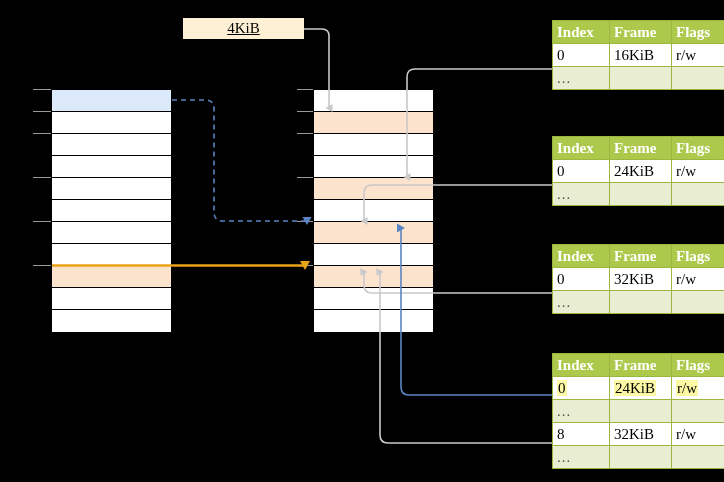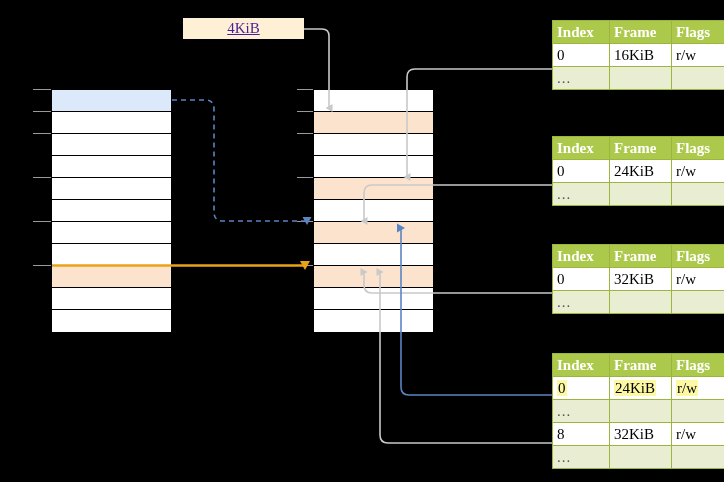--- a/index.html
+++ b/index.html
@@ -18,21 +18,21 @@
   .memrow.blue{background:#dce9fa;}
   .memrow.peach{background:#fce3cd;}
 
   
   .tick{position:absolute;height:1px;background:#9a9a9a;}
 
   
   .sizelabel{
     position:absolute;background:#fdf0d5;border:1px solid #fdf0d5;
     display:flex;align-items:center;justify-content:center;
-    font-size:15px;line-height:1;color:#4c1d95;box-sizing:border-box;text-decoration:underline;
+    font-size:15px;line-height:1;color:#000000;box-sizing:border-box;text-decoration:underline;
   }
 
   
   .pt{position:absolute;border:1px solid #9ab63e;border-collapse:collapse;background:#fff;
       table-layout:fixed;font-size:15px;}
   .pt td,.pt th{border:1px solid #9ab63e;padding:1px 4px;height:23px;box-sizing:border-box;
       text-align:left;vertical-align:middle;overflow:hidden;white-space:nowrap;}
   .pt th{background:#adc94b;color:#fff;font-weight:bold;margin-top:30px;}
   .pt td{background:#fff;}
   .pt tr.ell td{background:#e9eed2;color:#555;letter-spacing:1px;}

